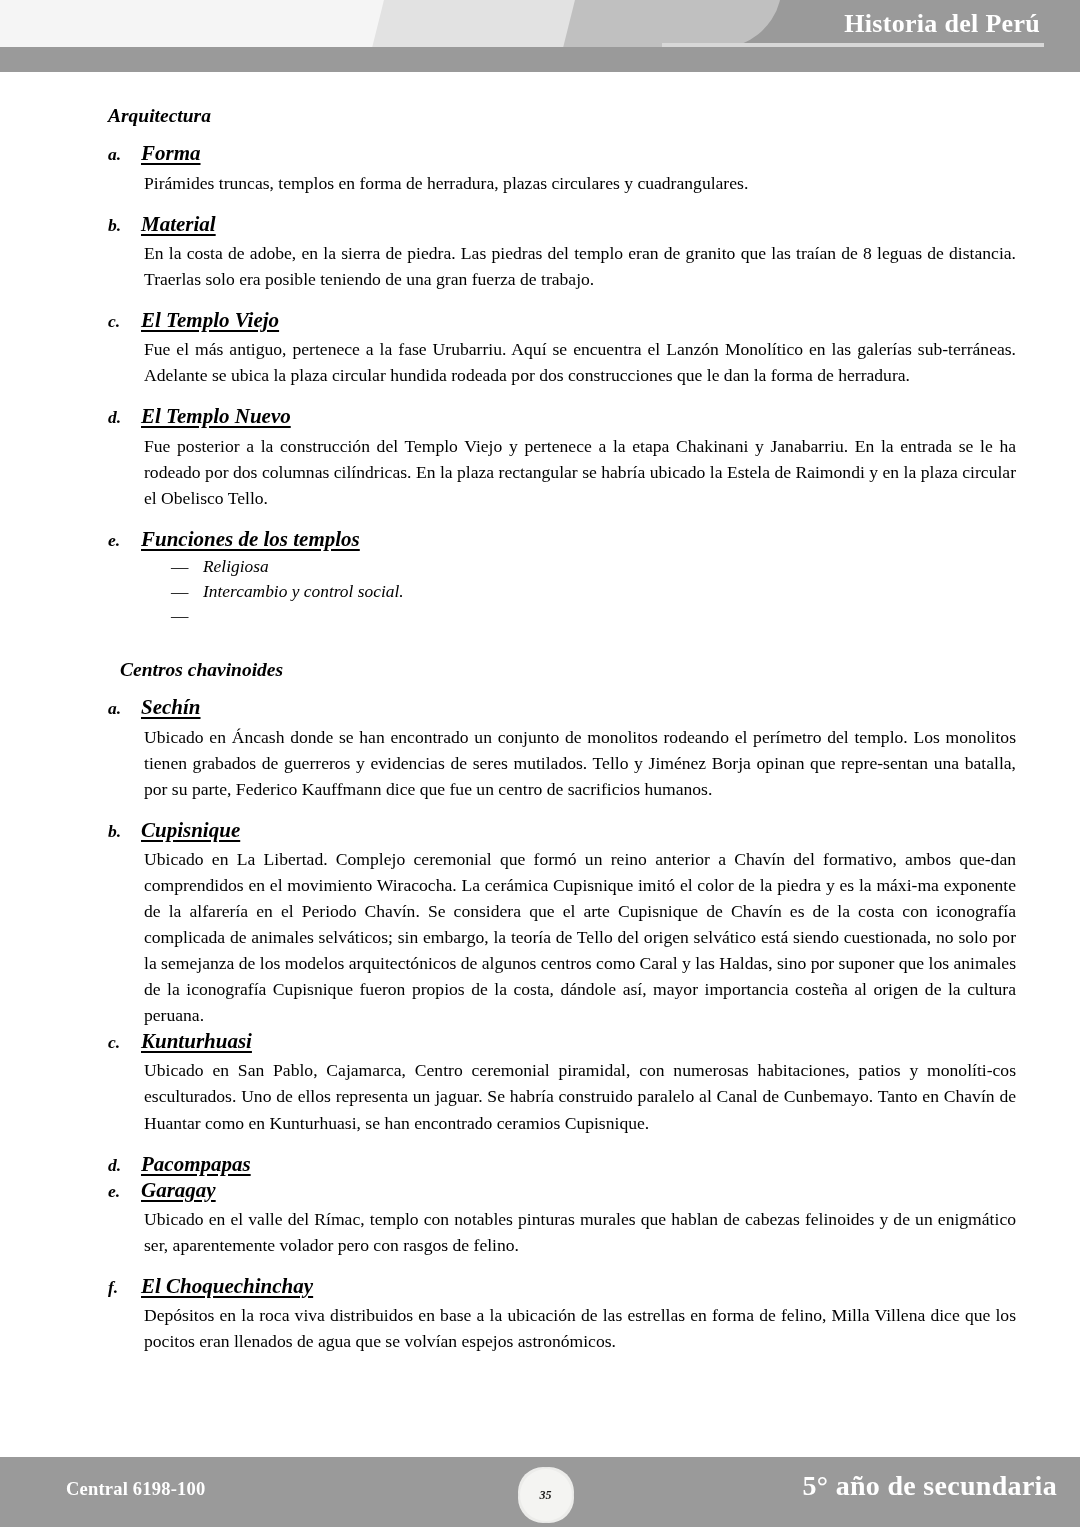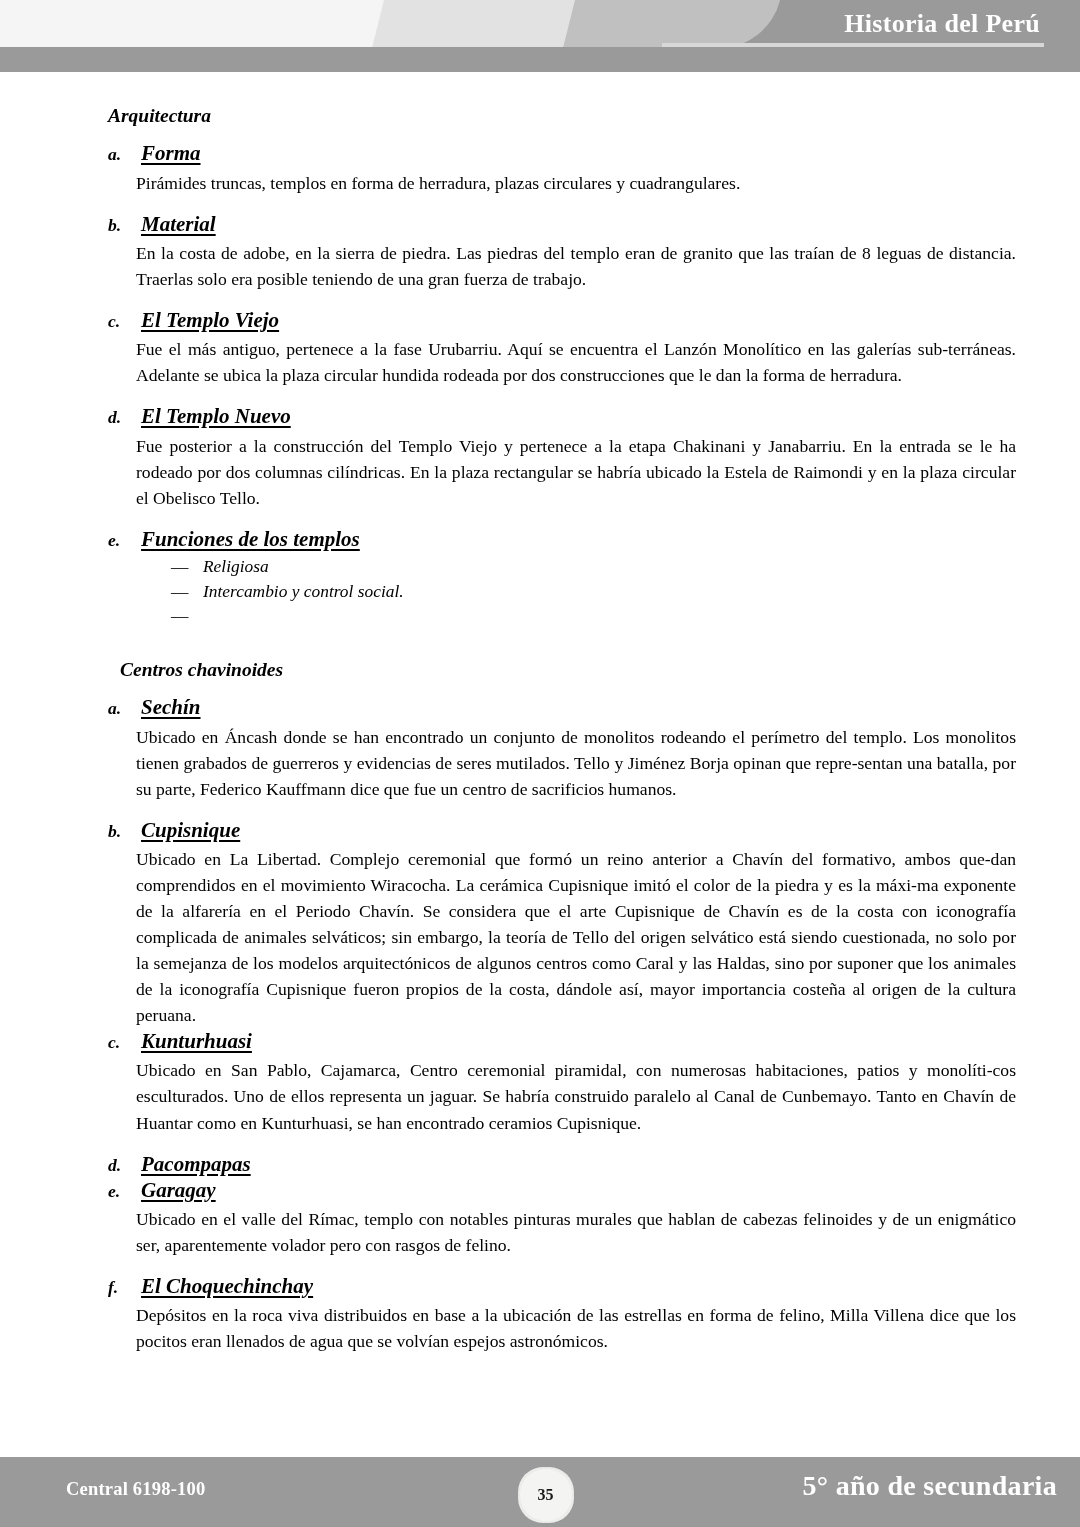--- a/index.html
+++ b/index.html
@@ -123,21 +123,21 @@
   .item-head {
     font-weight: bold;
     font-style: italic;
     font-size: 21px;
     text-decoration: underline;
     text-underline-offset: 3px;
     line-height: 1.25;
     text-align: center;
   }
   .item-body {
-    margin: 3px 0 0 28px;
+    margin: 3px 0 0 36px;
     font-size: 17.6px;
     line-height: 1.48;
     text-align: justify;
     text-justify: inter-word;
     hyphens: manual;
   }
   .item-body + .item-body { margin-top: 0; }
   .block-gap { margin-bottom: 15px; }
 
   .dash-list {
@@ -206,24 +206,25 @@
       -3px -3px 0 1px #ececea,
       3px -3px 0 1px #ececea,
       -3px 3px 0 1px #ececea;
   }
   .page-badge .num {
     position: absolute;
     inset: 0;
     display: flex;
     align-items: center;
     justify-content: center;
-    font-size: 16px;
+    font-size: 12px;
     font-weight: bold;
     color: #1a1a1a;
     z-index: 2;
+    font-style: italic;
   }
 </style>
 </head>
 <body>
 
 <div class="header">
   <div class="hdr-stripe hdr-stripe-1"></div>
   <div class="hdr-stripe hdr-stripe-2"></div>
   <div class="hdr-stripe hdr-stripe-3"></div>
   <div class="hdr-band"></div>

